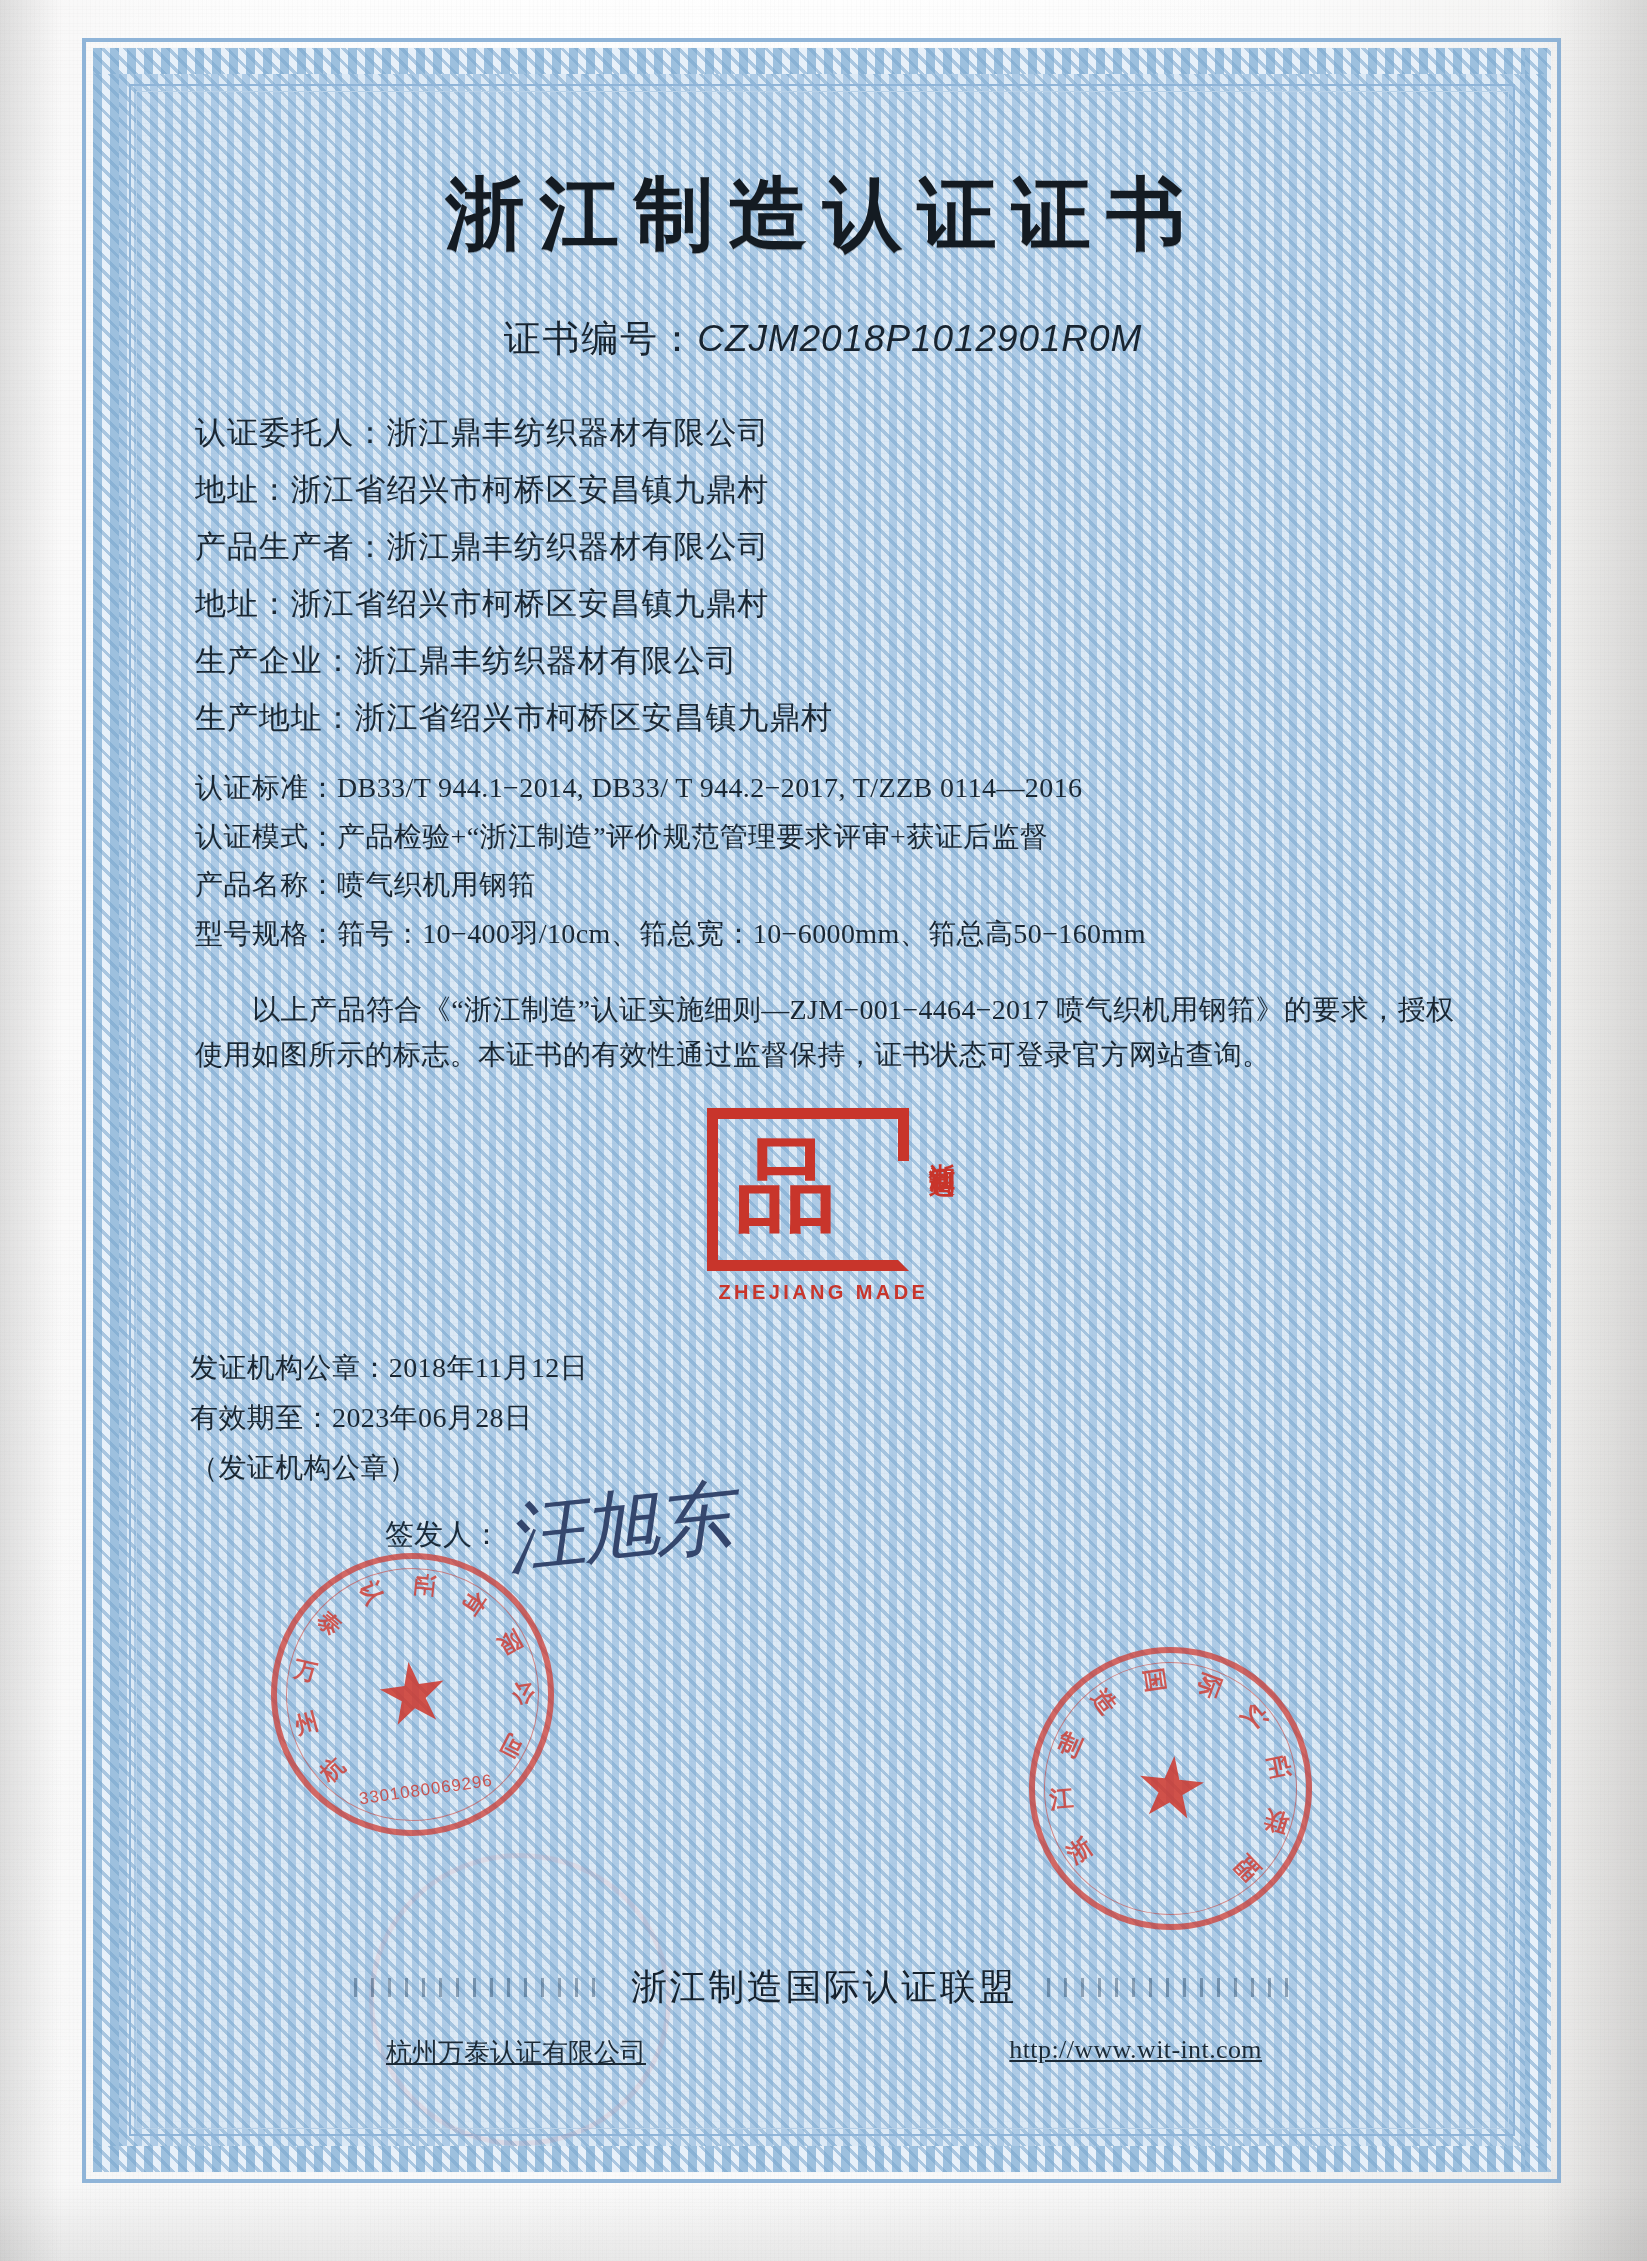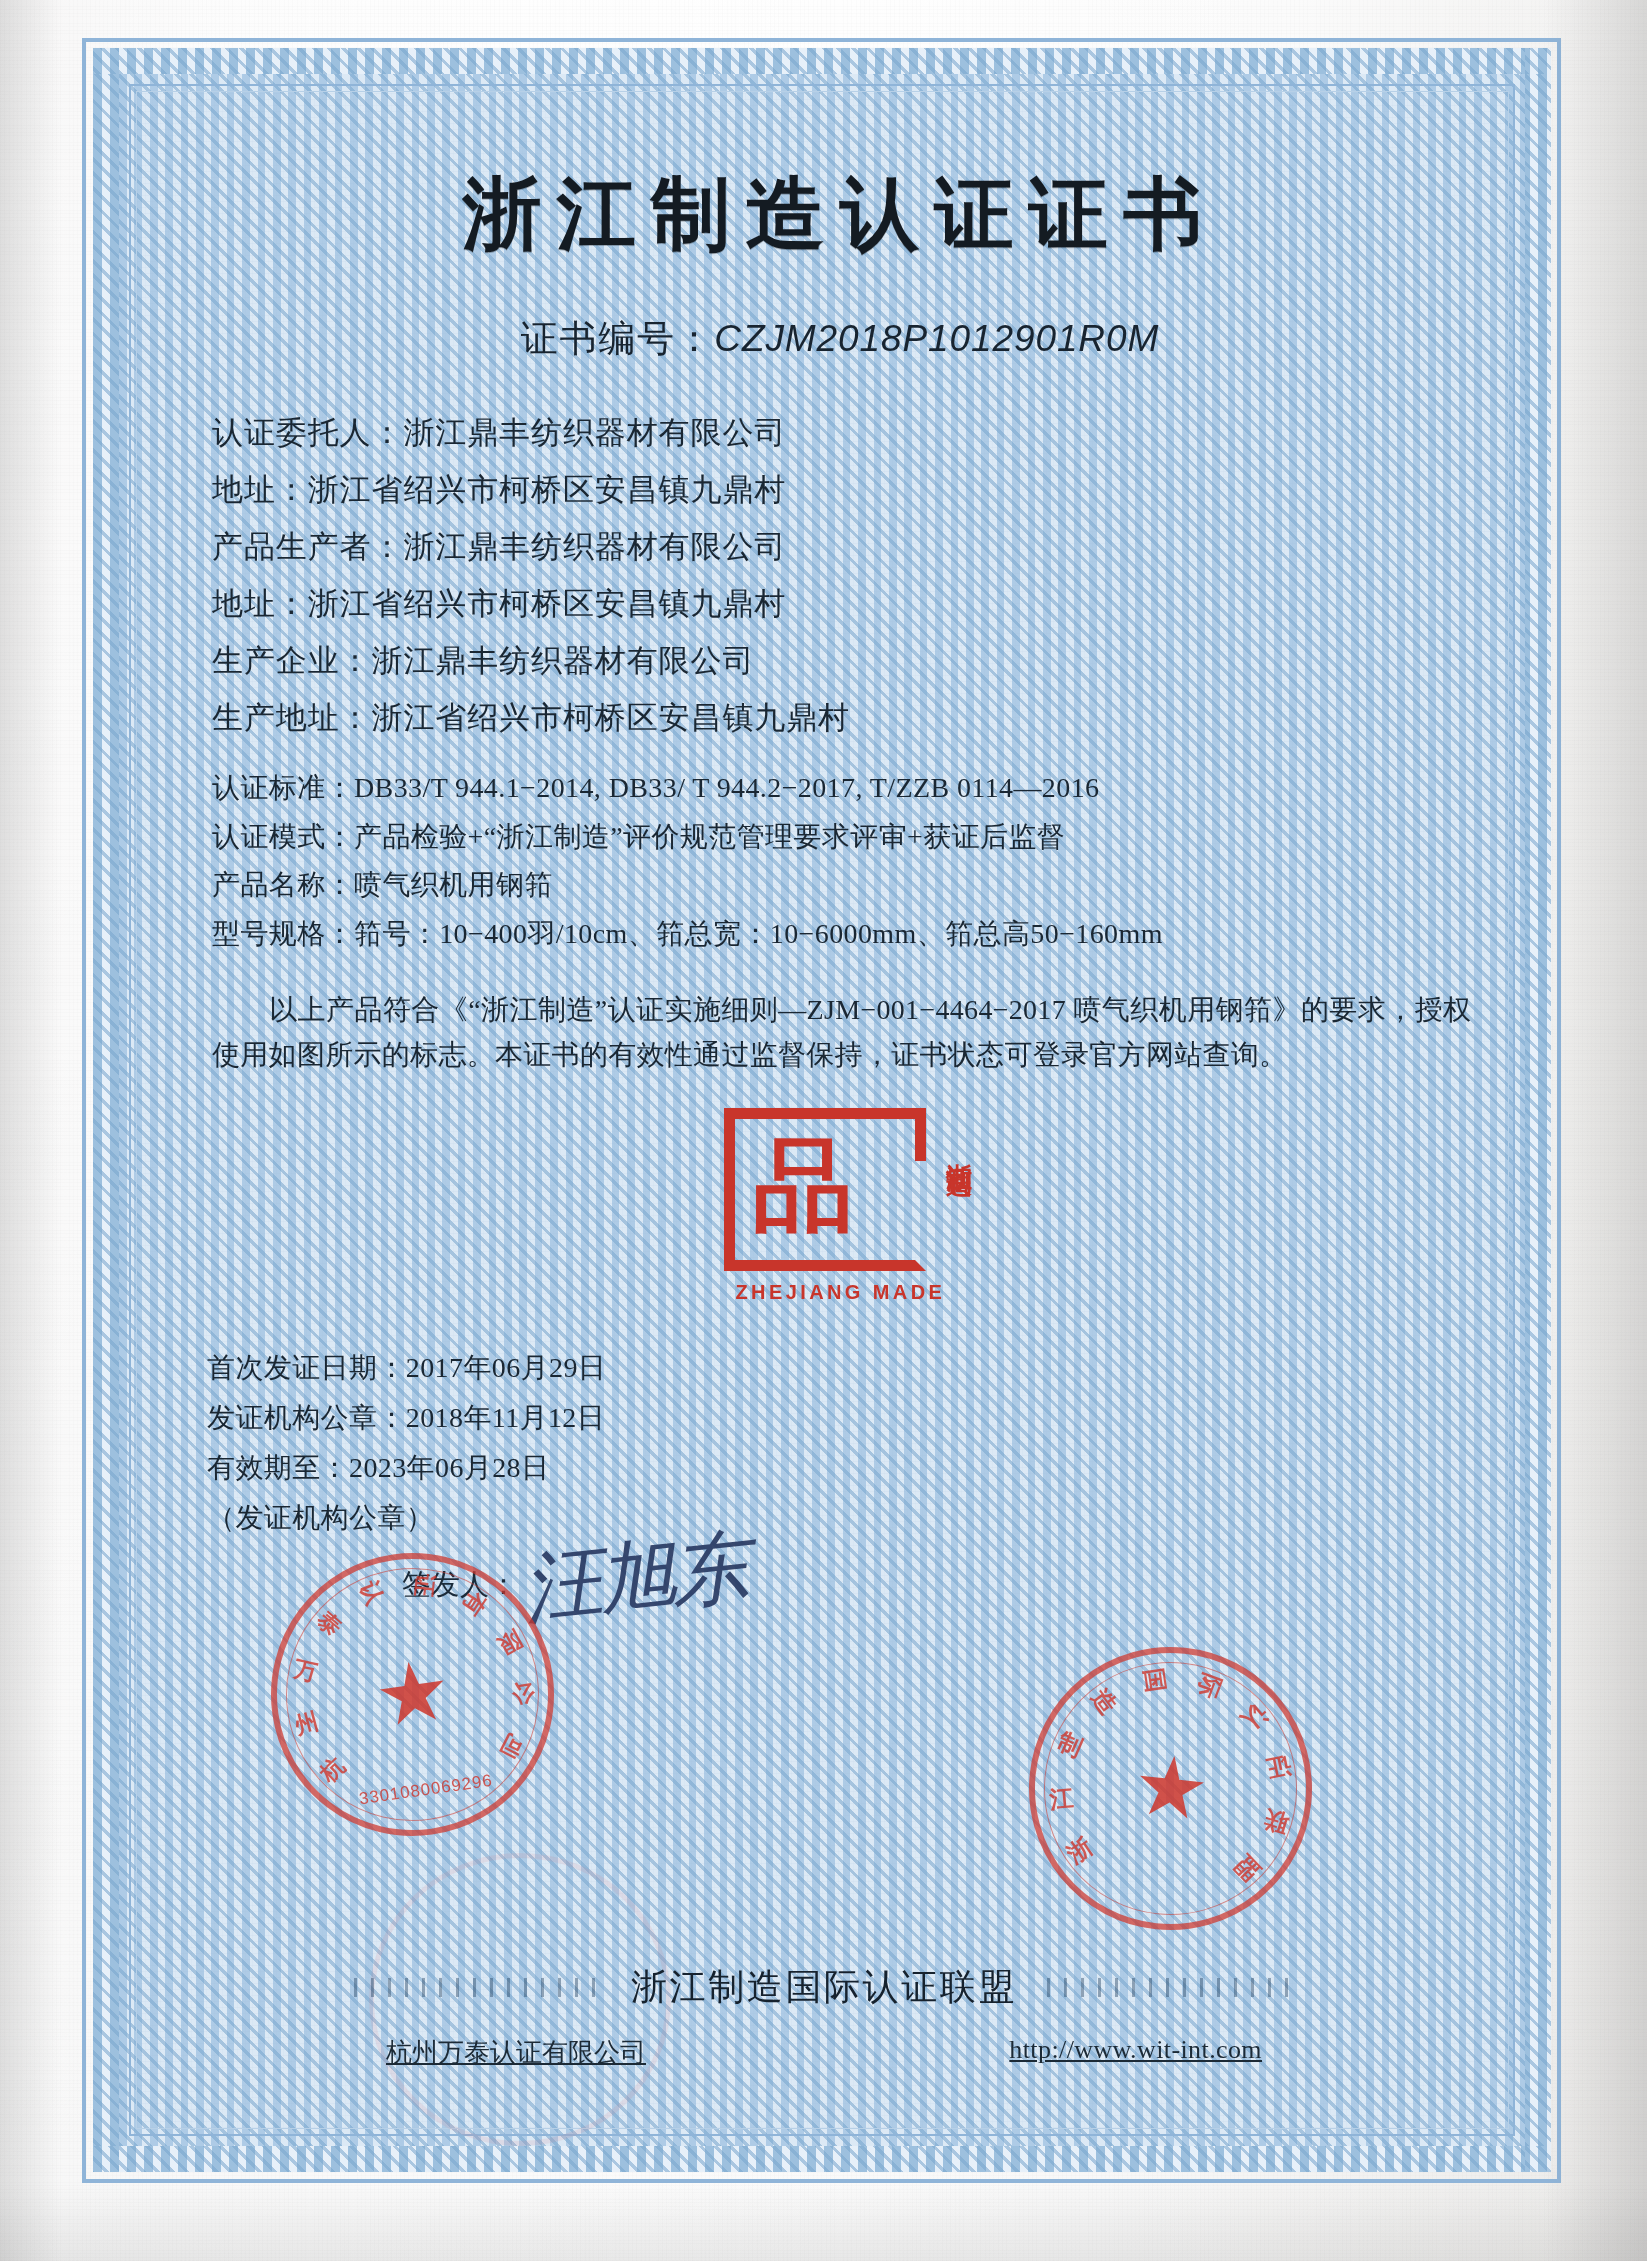--- a/index.html
+++ b/index.html
@@ -90,21 +90,21 @@
     pointer-events: none;
     opacity: .55;
     background-image:
       repeating-linear-gradient(0deg, rgba(150,180,210,0.16) 0 0.9px, rgba(255,255,255,0) 0.9px 6px),
       repeating-linear-gradient(90deg, rgba(150,180,210,0.10) 0 0.9px, rgba(255,255,255,0) 0.9px 7.7px);
   }
 
   
   .content {
     position: absolute;
-    left: 188px; top: 129px;
+    left: 171px; top: 129px;
     width: 1304px;
     color: #1b2b3a;
   }
 
   .title {
     text-align: center;
     font-family: "Liberation Serif", "DejaVu Serif", serif;
     font-size: 79px;
     letter-spacing: 15.4px;
     font-weight: 700;
@@ -415,23 +415,20 @@
         <div class="bracket"></div>
         <div class="bracket2"></div>
         <div class="bracket3"></div>
         <div class="mark">品</div>
         <div class="side">浙江制造</div>
         <div class="en">ZHEJIANG MADE</div>
       </div>
     </div>
 
     <div class="dates">
-      <div class="row">
-        <span>首次发证日期：</span><span>2017年06月29日</span>
-      </div>
       <div class="row">
         <span>发证机构公章：</span><span>2018年11月12日</span>
       </div>
       <div class="row">
         <span>有效期至：</span><span>2023年06月28日</span>
       </div>
       <div class="row">
         <span>（发证机构公章）</span>
       </div>
     </div>

